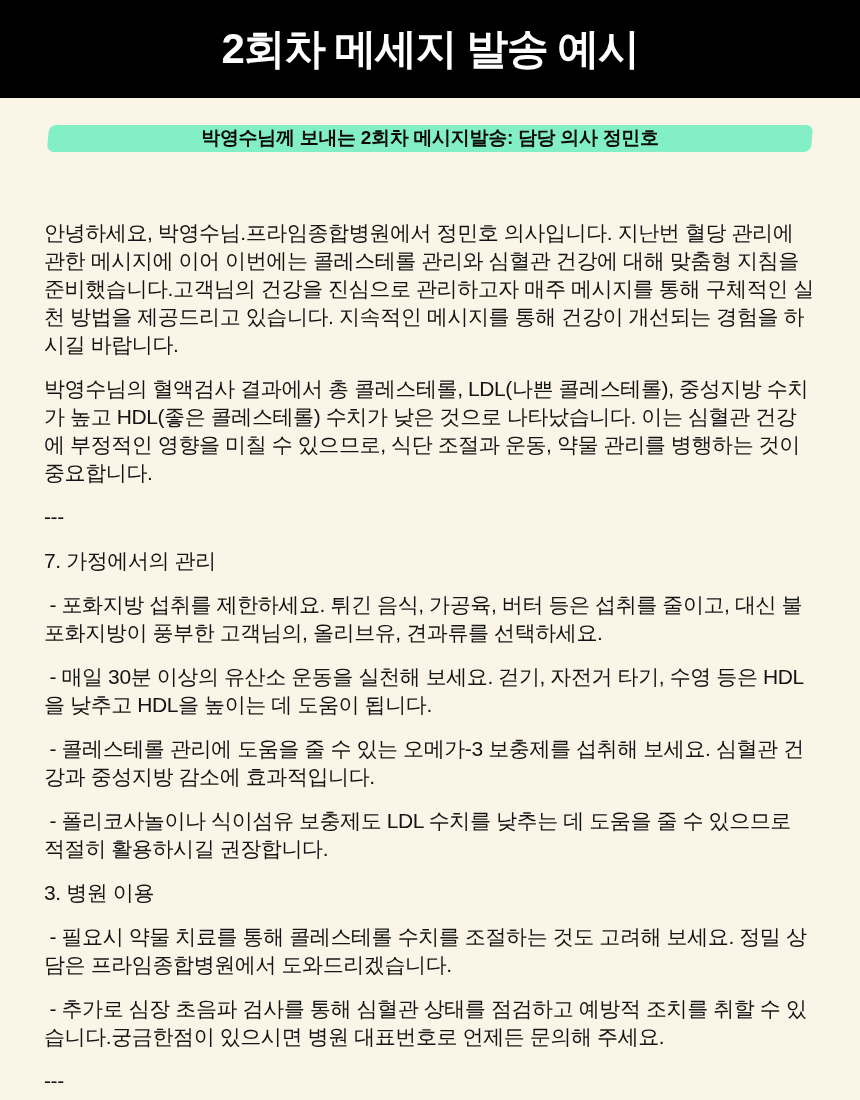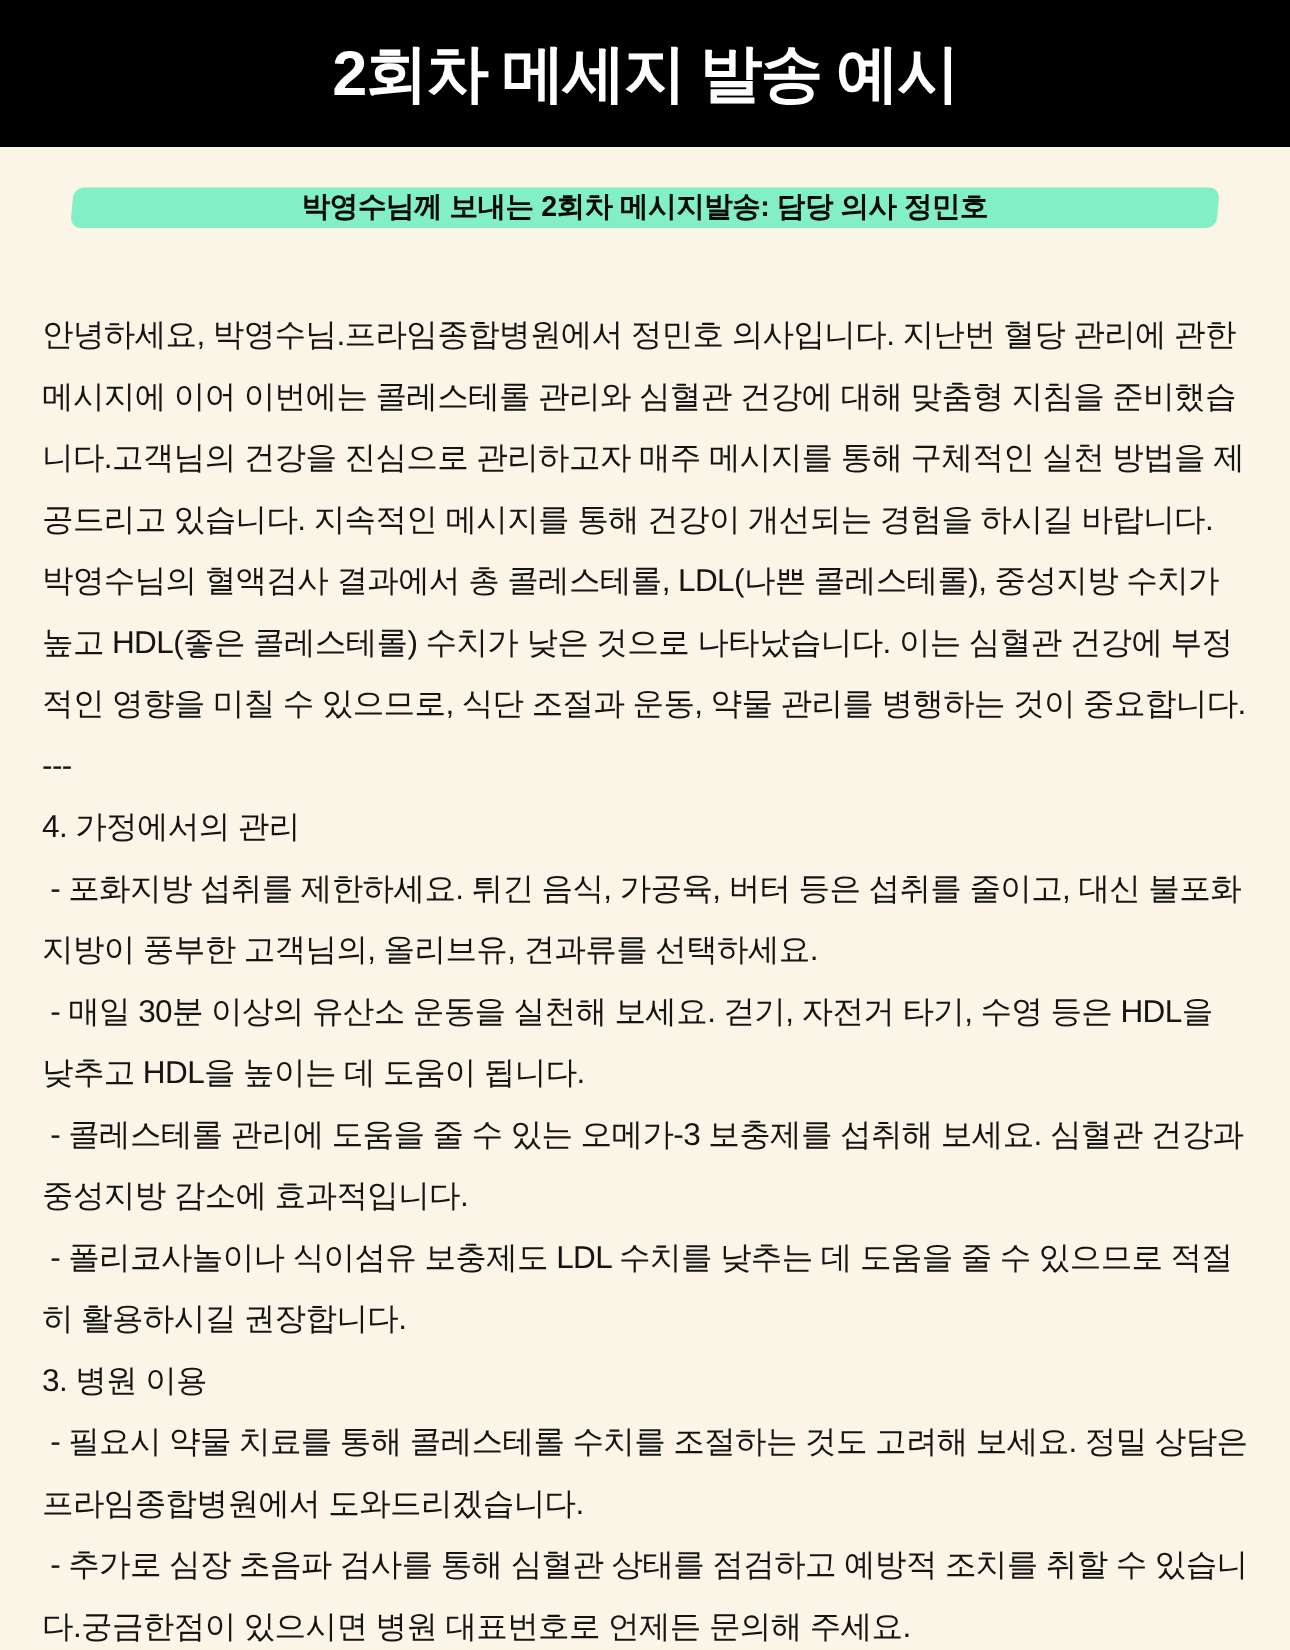--- a/index.html
+++ b/index.html
@@ -52,23 +52,23 @@
     position:relative;
     font-size:19px;
     font-weight:700;
     color:var(--banner-text);
     letter-spacing:-0.3px;
   }
   .message{
     padding:51px 28px 0 28px;
   }
   .message .line{
-    margin:0;
+    margin:16px;
     font-size:21px;
-    line-height:41px;
+    line-height:28px;
     font-weight:500;
     color:var(--body-text);
     letter-spacing:-0.4px;
     white-space:pre-wrap;
     word-break:normal;
   }
 </style>
 </head>
 <body>
 
@@ -80,21 +80,21 @@
 
   <div class="banner">
     <span class="banner-bg"></span>
     <span class="banner-text">박영수님께 보내는 2회차 메시지발송: 담당 의사 정민호</span>
   </div>
 
   <main class="message">
       <p class="line">안녕하세요, 박영수님.프라임종합병원에서 정민호 의사입니다. 지난번 혈당 관리에 관한 메시지에 이어 이번에는 콜레스테롤 관리와 심혈관 건강에 대해 맞춤형 지침을 준비했습니다.고객님의 건강을 진심으로 관리하고자 매주 메시지를 통해 구체적인 실천 방법을 제공드리고 있습니다. 지속적인 메시지를 통해 건강이 개선되는 경험을 하시길 바랍니다.</p>
       <p class="line">박영수님의 혈액검사 결과에서 총 콜레스테롤, LDL(나쁜 콜레스테롤), 중성지방 수치가 높고 HDL(좋은 콜레스테롤) 수치가 낮은 것으로 나타났습니다. 이는 심혈관 건강에 부정적인 영향을 미칠 수 있으므로, 식단 조절과 운동, 약물 관리를 병행하는 것이 중요합니다.</p>
       <p class="line">---</p>
-      <p class="line">4. 가정에서의 관리</p>
+      <p class="line">7. 가정에서의 관리</p>
       <p class="line"> - 포화지방 섭취를 제한하세요. 튀긴 음식, 가공육, 버터 등은 섭취를 줄이고, 대신 불포화지방이 풍부한 고객님의, 올리브유, 견과류를 선택하세요.</p>
       <p class="line"> - 매일 30분 이상의 유산소 운동을 실천해 보세요. 걷기, 자전거 타기, 수영 등은 HDL을 낮추고 HDL을 높이는 데 도움이 됩니다.</p>
       <p class="line"> - 콜레스테롤 관리에 도움을 줄 수 있는 오메가-3 보충제를 섭취해 보세요. 심혈관 건강과 중성지방 감소에 효과적입니다.</p>
       <p class="line"> - 폴리코사놀이나 식이섬유 보충제도 LDL 수치를 낮추는 데 도움을 줄 수 있으므로 적절히 활용하시길 권장합니다.</p>
       <p class="line">3. 병원 이용</p>
       <p class="line"> - 필요시 약물 치료를 통해 콜레스테롤 수치를 조절하는 것도 고려해 보세요. 정밀 상담은 프라임종합병원에서 도와드리겠습니다.</p>
       <p class="line"> - 추가로 심장 초음파 검사를 통해 심혈관 상태를 점검하고 예방적 조치를 취할 수 있습니다.궁금한점이 있으시면 병원 대표번호로 언제든 문의해 주세요.</p>
       <p class="line">---</p>
     </main>
 

